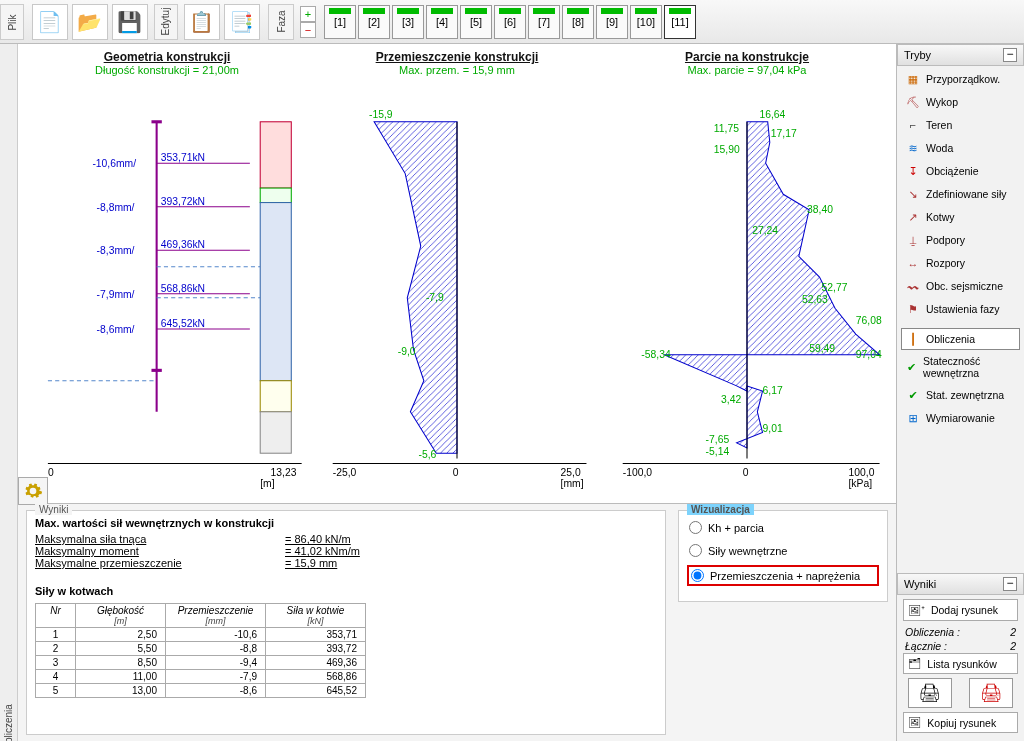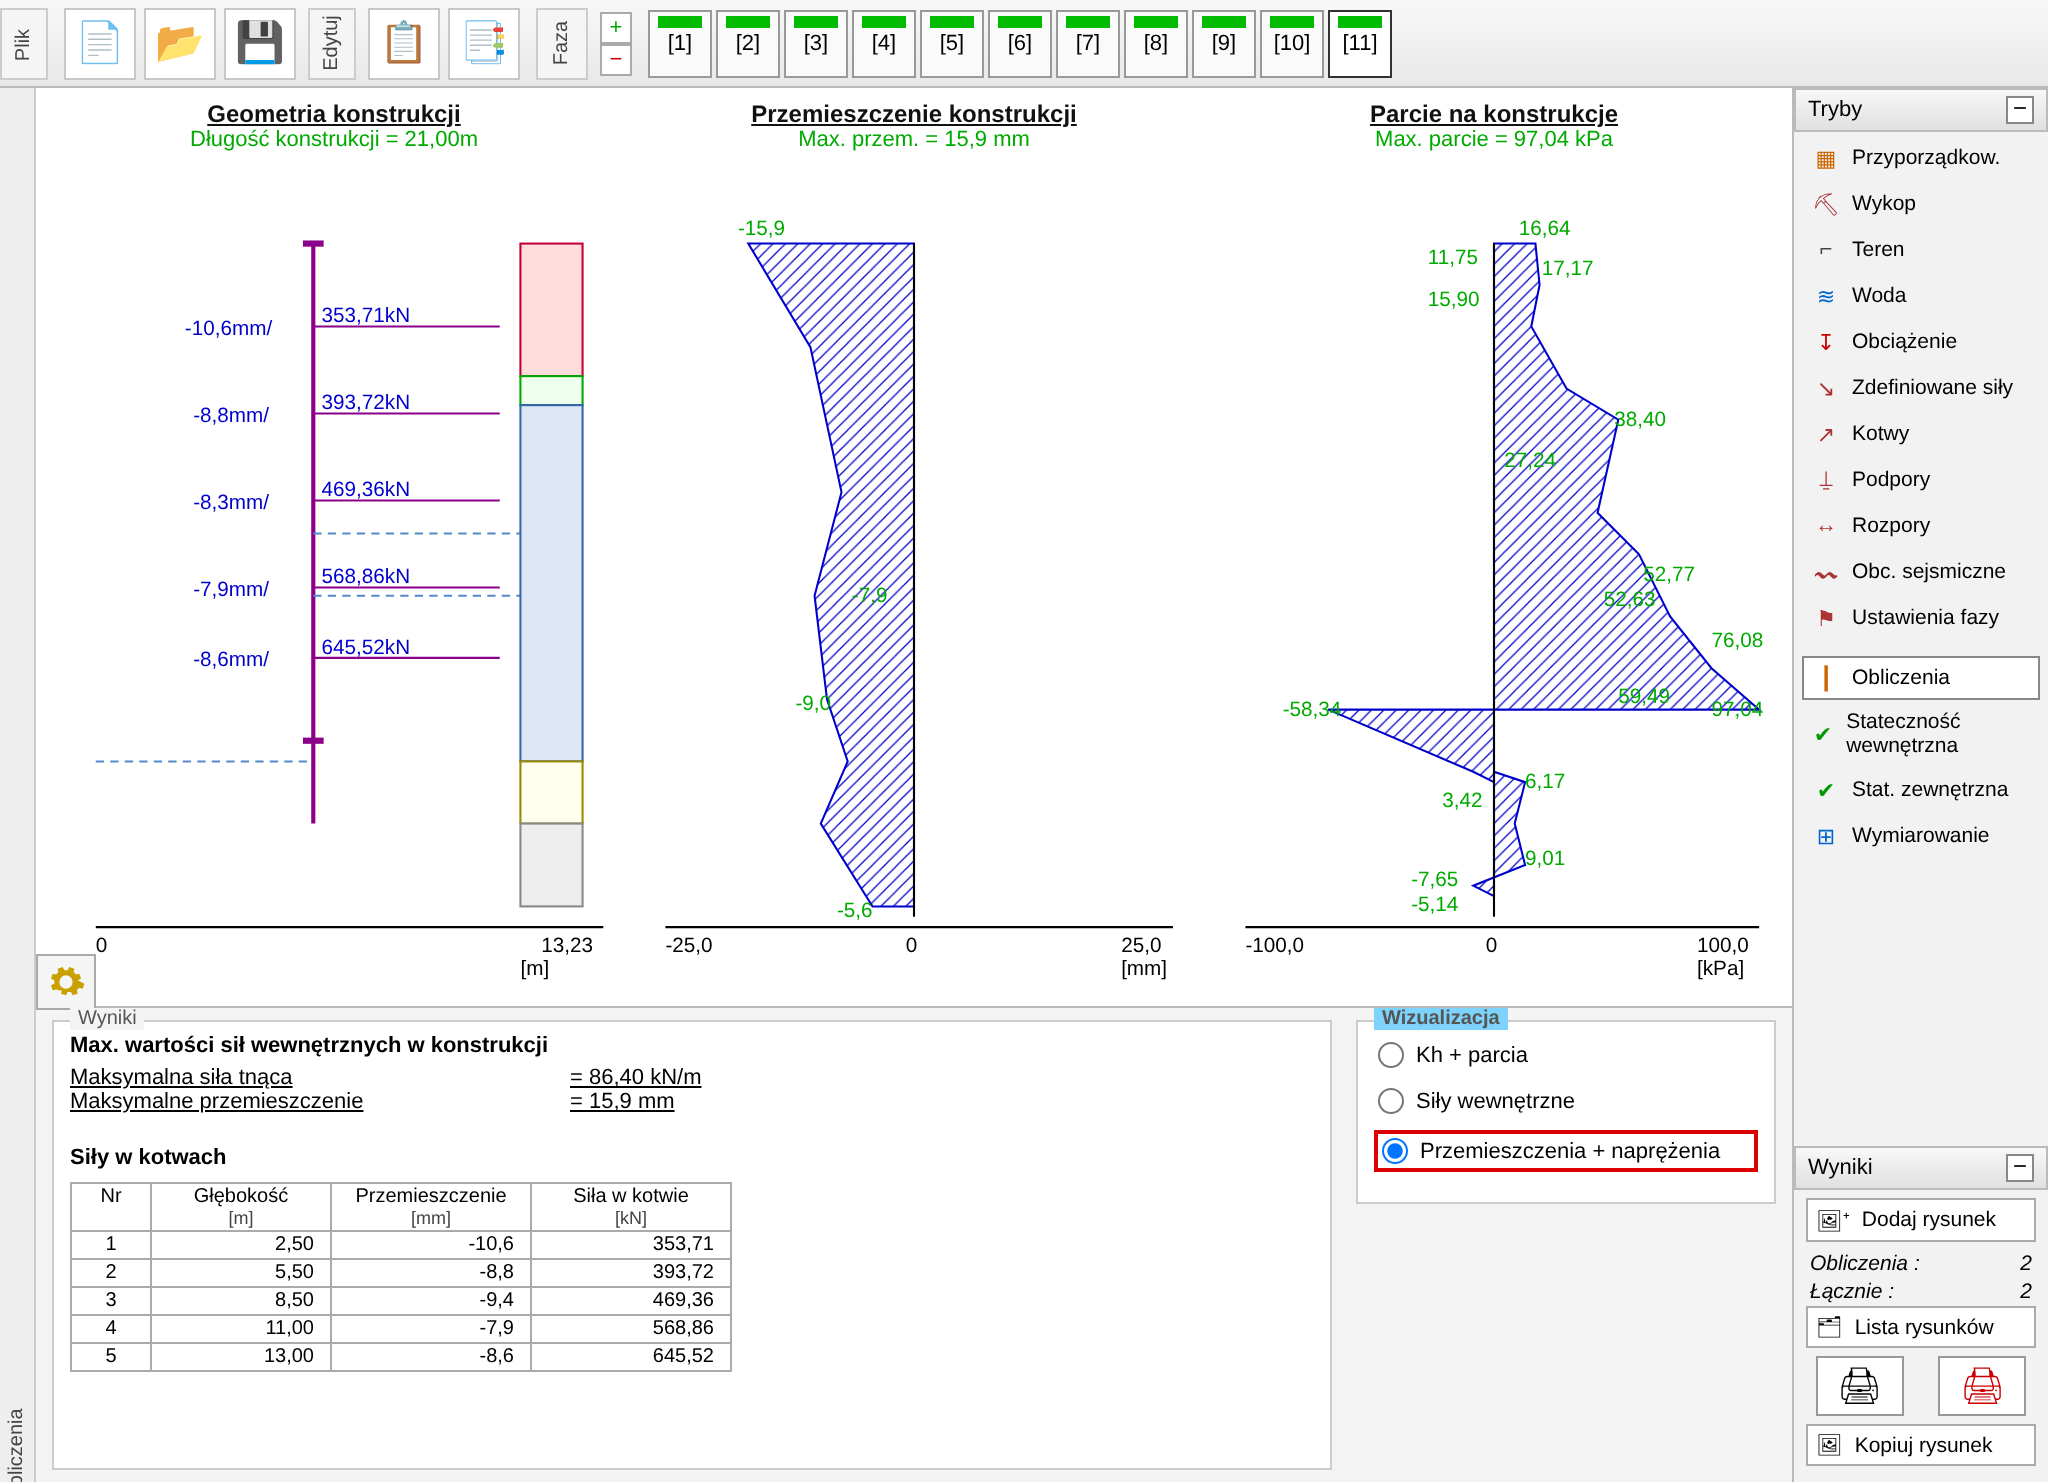--- a/index.html
+++ b/index.html
@@ -47,21 +47,21 @@
     .wyniki-box { flex:1; border:1px solid #ccc; background:#fff; padding: 6px 8px; position:relative; }
     .wyniki-title { position:absolute; top:-7px; left:8px; background:#f4f4f4; padding:0 4px; font-size:10px; color:#555; }
     .ok-line { color:#0a0; margin-bottom:8px; }
     .strong { font-weight:bold; margin-bottom:4px; }
     .vals { width: 360px; text-decoration: underline; }
     .vals-row { display:flex; justify-content:space-between; }
     .vals-row .lab { width: 160px;}
     .vals-row .val { width: 110px; text-align:left; }
     .tbl { border-collapse:collapse; margin-top:6px; }
     .tbl th, .tbl td { border:1px solid #aaa; padding:1px 8px; font-size:10px; }
-    .tbl th { font-weight:normal; text-align:center; }
+    .tbl th { font-weight:normal; text-align:center;font-style:italic; }
     .tbl td { text-align:right; }
     .tbl td.c { text-align:center; }
     .sub { font-size:9px; color:#444; text-align:center;}
     .viz-box { width: 210px; border:1px solid #ccc; background:#fff; padding: 8px; position:relative; height: 92px;}
     .viz-title { position:absolute; top:-7px; left:8px; background:#7dd3fc; padding:0 4px; font-size:10px; color:#555; font-weight:bold;text-align:center; }
     .radio-row { display:flex; align-items:center; gap:6px; margin-bottom:6px; padding:2px; }
     .radio-row.hl { border:2px solid #d00; }
     
     
     .right-panel { width: 128px; background:#f2f2f2; border-left:1px solid #bbb; display:flex; flex-direction:column; }
@@ -254,20 +254,24 @@
     </div>
 
     <div class="bottom">
       <div class="wyniki-box">
         <span class="wyniki-title">Wyniki</span>
         <div class="strong">Max. wartości sił wewnętrznych w konstrukcji</div>
         <div class="vals">
           <div class="vals-row">
               <span class="lab">Maksymalna siła tnąca</span>
               <span class="val">= 86,40 kN/m</span>
+            </div>
+          <div class="vals-row">
+              <span class="lab">Maksymalny moment</span>
+              <span class="val">= 41,02 kNm/m</span>
             </div>
           <div class="vals-row">
               <span class="lab">Maksymalne przemieszczenie</span>
               <span class="val">= 15,9 mm</span>
             </div>
         </div>
         <div class="strong" style="margin-top:16px;">Siły w kotwach</div>
         <table class="tbl">
           <tbody>
               <tr>

